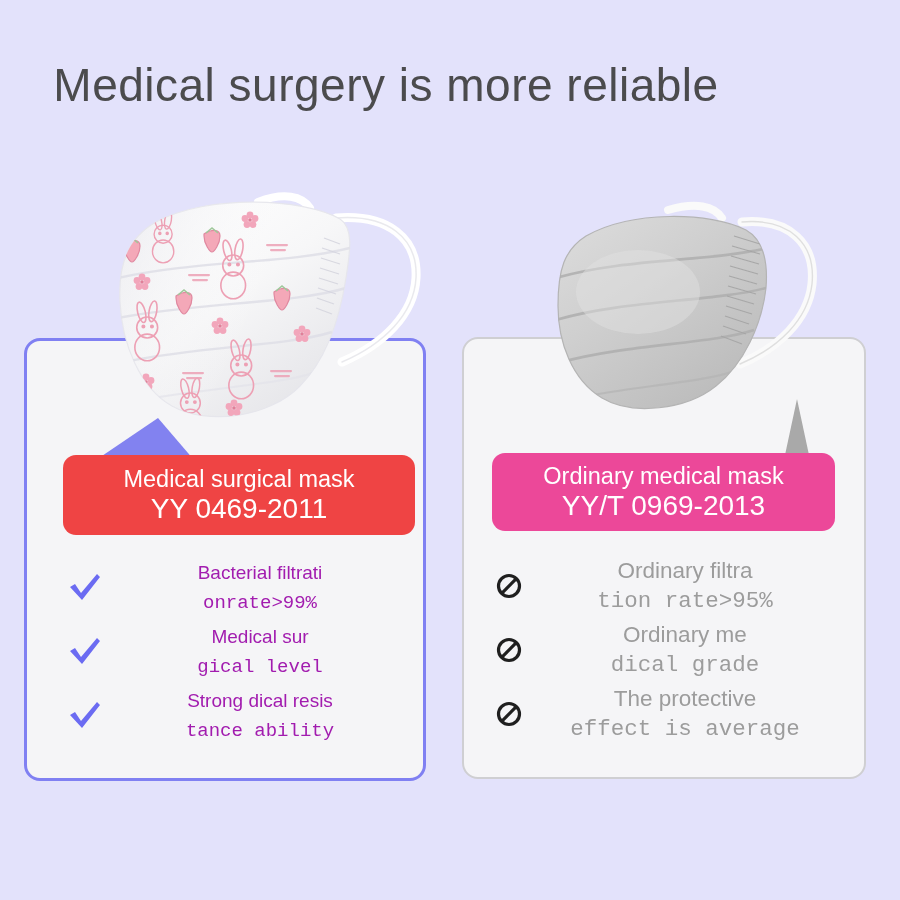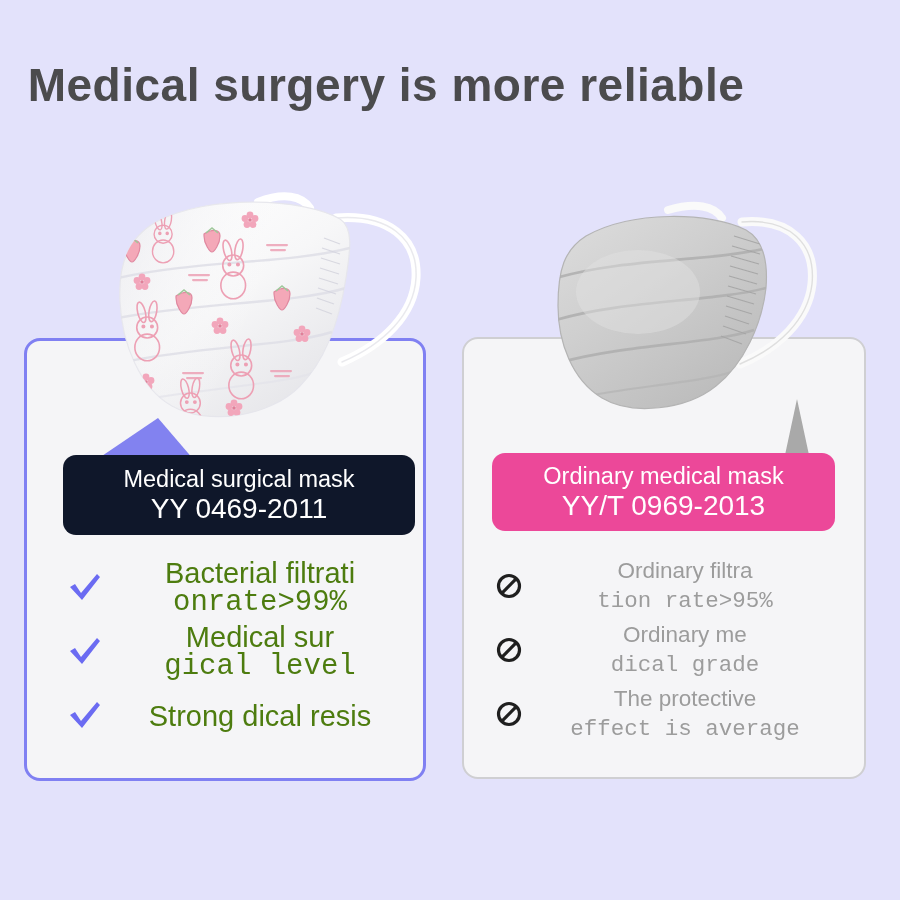--- a/index.html
+++ b/index.html
@@ -21,21 +21,21 @@
     height: 900px;
   }
 
   
   #page-title {
     position: absolute;
     left: 0; top: 58px;
     width: 772px;
     text-align: center;
     font-size: 46px;
-    font-weight: 700;
+    font-weight: 400;
     letter-spacing: 0.5px;
     color: #4b4b4d;
     white-space: nowrap;
   }
 
   
   .panel-card {
     position: absolute;
     border-radius: 16px;
     background: #f5f5f7;
@@ -70,21 +70,21 @@
     line-height: 29px;
     display: flex;
     flex-direction: column;
     justify-content: center;
     box-sizing: border-box;
     padding: 6px 10px 8px;
   }
   #badge-left {
     left: 63px; top: 455px;
     width: 352px; height: 80px;
-    background: #0f172a;
+    background: #ef4444;
   }
   #badge-right {
     left: 492px; top: 453px;
     width: 343px; height: 78px;
     background: #ec4899;
   }
   .badge .line1 { font-size: 23.5px; }
   .badge .line2 { font-size: 28px; }
 
   .tail { position: absolute; }
@@ -111,22 +111,22 @@
     display: flex;
     align-items: center;
     justify-content: center;
   }
   .feature-text {
     flex: 1 1 auto;
     text-align: center;
     line-height: 30px;
   }
   #features-left .feature-text {
-    color: #4d7c0f;
-    font-size: 29px;
+    color: #a21caf;
+    font-size: 19px;
   }
   #features-right .feature-text {
     color: #9c9c9c;
     font-size: 22.5px;
   }
   .feature-text .t2 { display: block; font-family: Liberation Mono, monospace; }
 </style>
 </head>
 <body>
 
@@ -406,20 +406,21 @@
     </div>
 
     <div class="feature-row">
       <span class="feature-mark">
         <svg width="34" height="28" viewBox="0 0 34 28">
           <path d="M2,13 L7,10 L13,19 L29,0 L32,3 L14,26 Z" fill="#6b6bf2"></path>
         </svg>
       </span>
       <span class="feature-text">
         <span class="t1">Strong dical resis</span>
+        <span class="t2">tance ability</span>
       </span>
     </div>
   </div>
 
   <div id="features-right" class="feature-list">
 
     <div class="feature-row">
       <span class="feature-mark">
         <svg width="26" height="26" viewBox="0 0 26 26">
           <circle cx="13" cy="13" r="10.5" fill="none" stroke="#1f1f1f" stroke-width="3.2"></circle>

